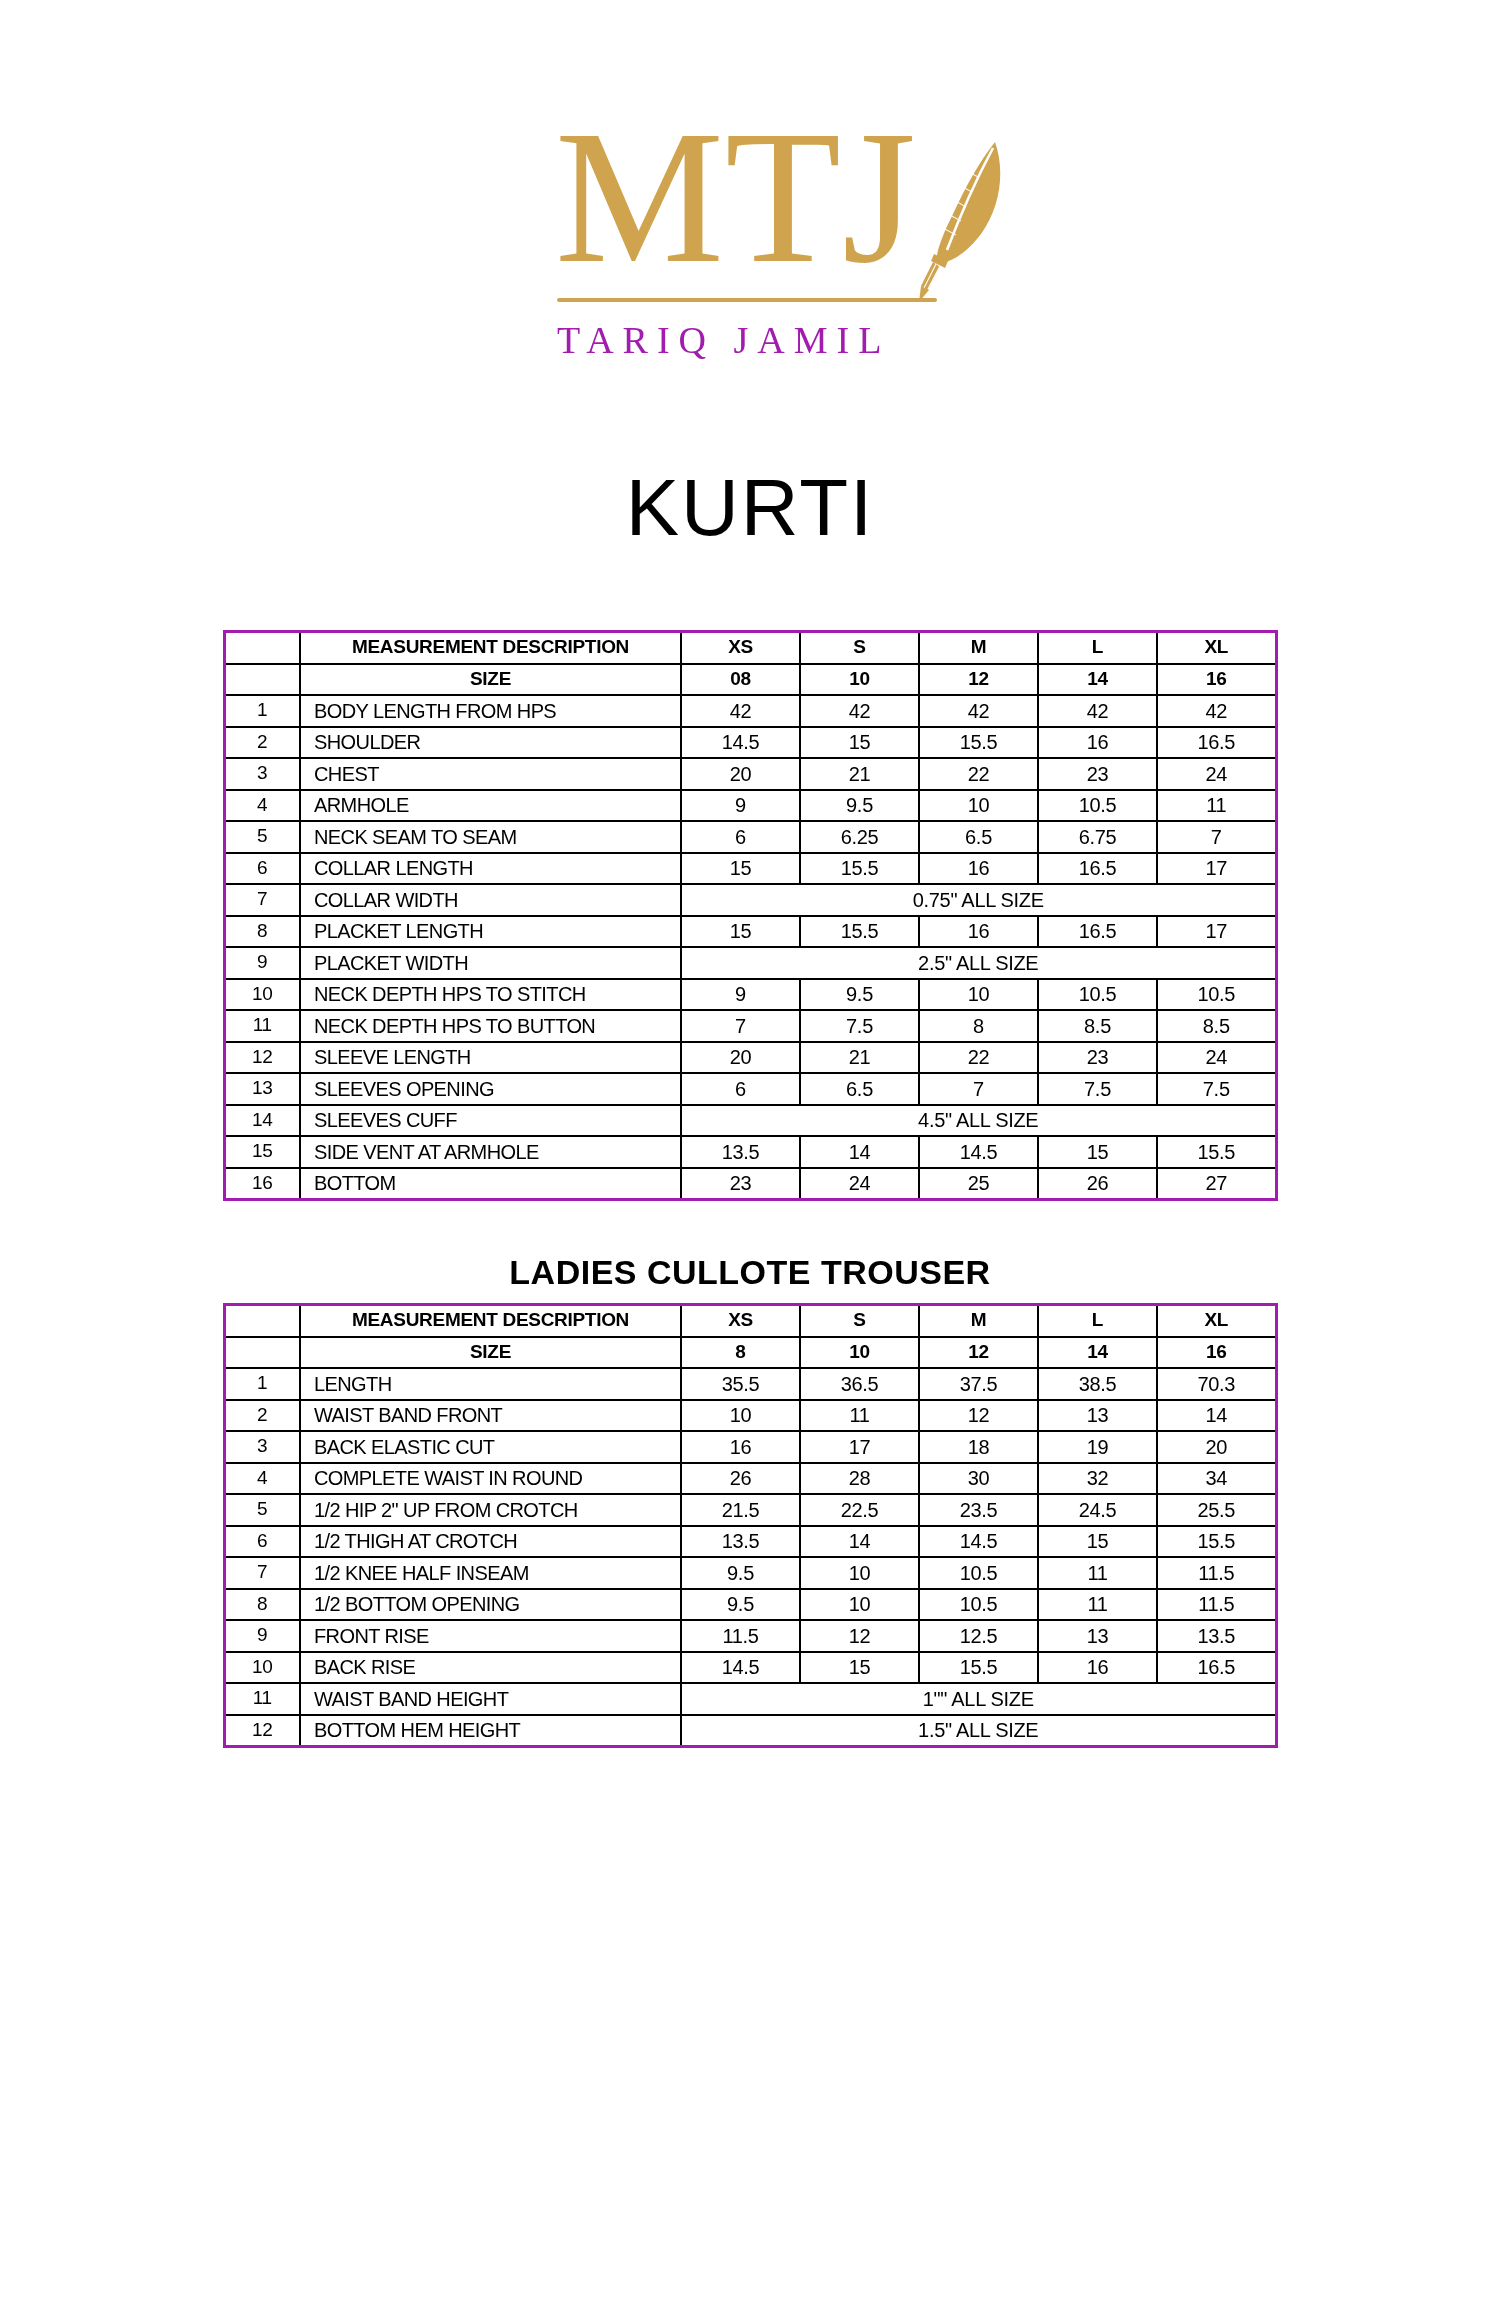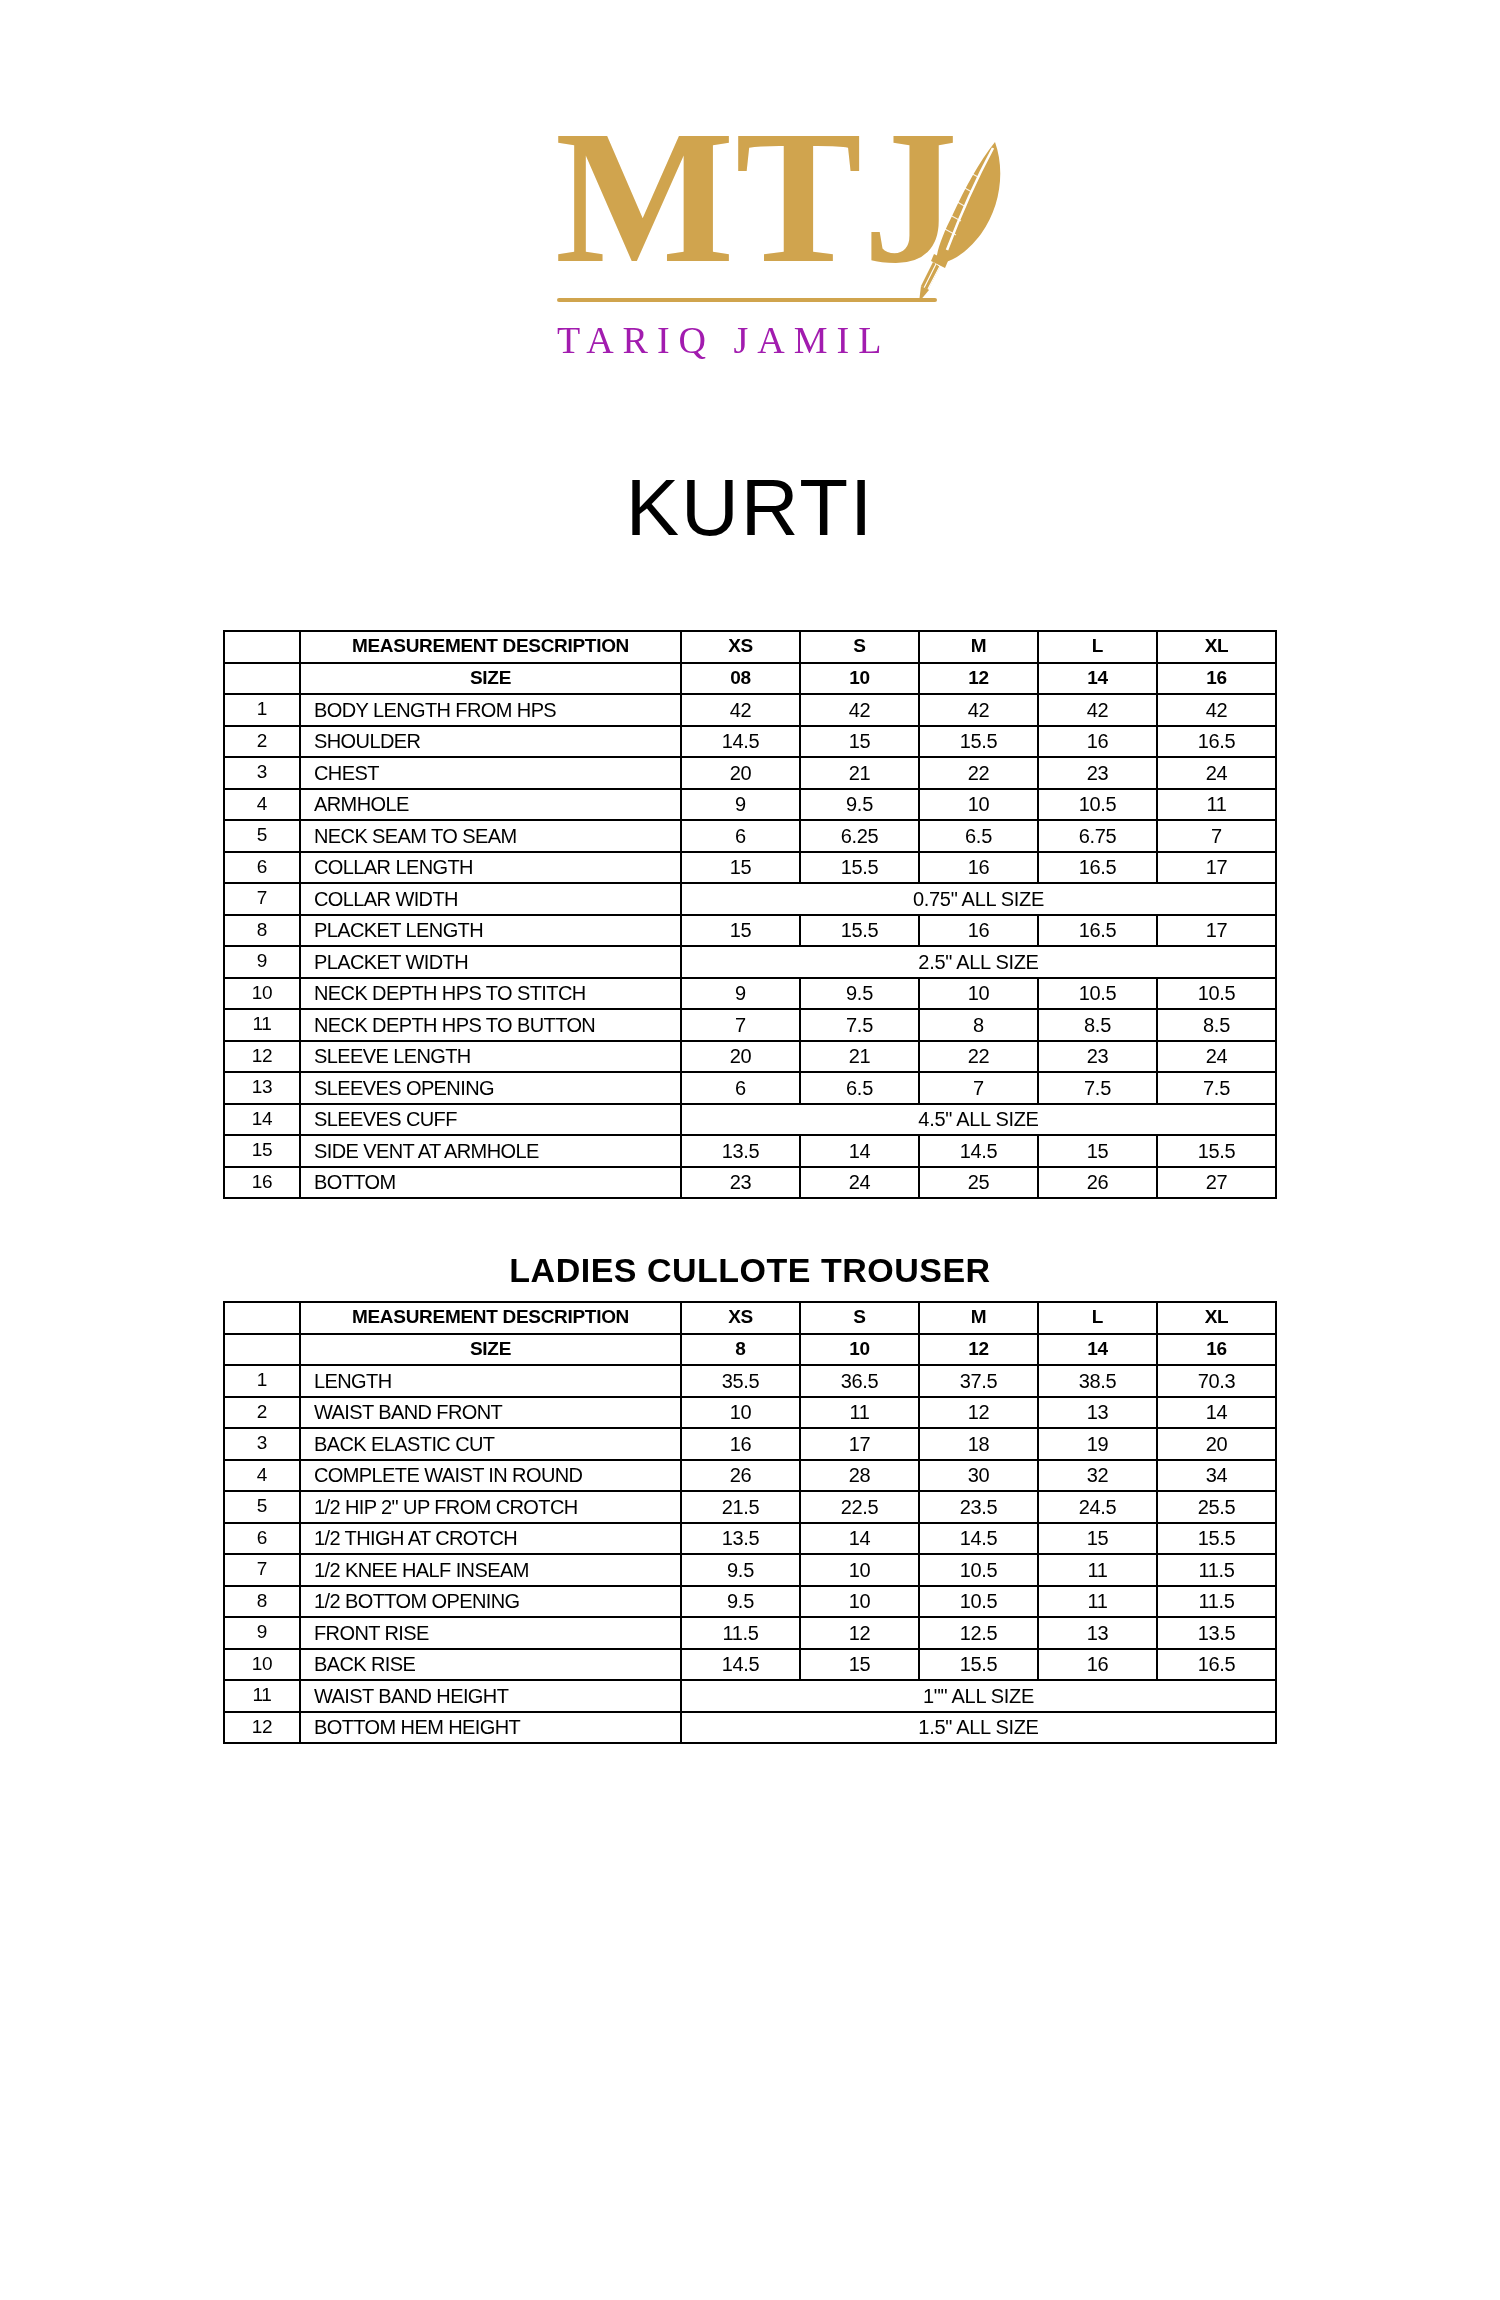--- a/index.html
+++ b/index.html
@@ -4,41 +4,41 @@
 <style>
   html,body{margin:0;padding:0;}
   body{
     width:1500px;height:2300px;background:#ffffff;color:#000;
     font-family:"Liberation Sans", sans-serif;position:relative;overflow:hidden;
   }
   
   .logo{position:relative;width:460px;height:270px;margin:102px 485px 0 555px;}
   .logo-mtj{
     position:absolute;left:0;top:0;line-height:1;font-family:"Liberation Serif", serif;
-    font-weight:bold;font-size:190px;color:#D0A44E;letter-spacing:1px;
+    font-weight:normal;font-size:190px;color:#D0A44E;letter-spacing:1px;
   }
   .logo-feather{position:absolute;left:352px;top:38px;width:100px;height:162px;}
   .logo-line{position:absolute;left:2px;top:196px;width:380px;height:4px;background:#D0A44E;border-radius:2px;}
   .logo-sub{
     position:absolute;left:2px;top:216px;font-family:"Liberation Serif", serif;
     font-size:38px;color:#a21caf;letter-spacing:9px;white-space:nowrap;
   }
   
   .page-title{
     margin:96px 0 0 0;text-align:center;font-size:80px;line-height:1;
     font-weight:normal;letter-spacing:2px;
   }
   .table2-title{
     margin:54px 0 0 0;text-align:center;font-size:34px;line-height:1;
     font-weight:bold;letter-spacing:0.5px;
   }
   
   table.size-table{
     border-collapse:collapse;table-layout:fixed;width:1052px;
-    margin:15px auto;border:1px solid #a21caf;
+    margin:15px auto;border:3px solid #a21caf;
   }
   table.t1{margin-top:82px;}
   table.t2{margin-top:14px;}
   .size-table th,.size-table td{
     border:2px solid #000;height:29.5px;padding:0 4px;text-align:center;
     font-size:20px;line-height:1.1;letter-spacing:-0.3px;overflow:hidden;white-space:nowrap;
   }
   .size-table th{font-weight:bold;font-size:19px;}
   .size-table col.c-num{width:76px;}
   .size-table col.c-label{width:381px;}

